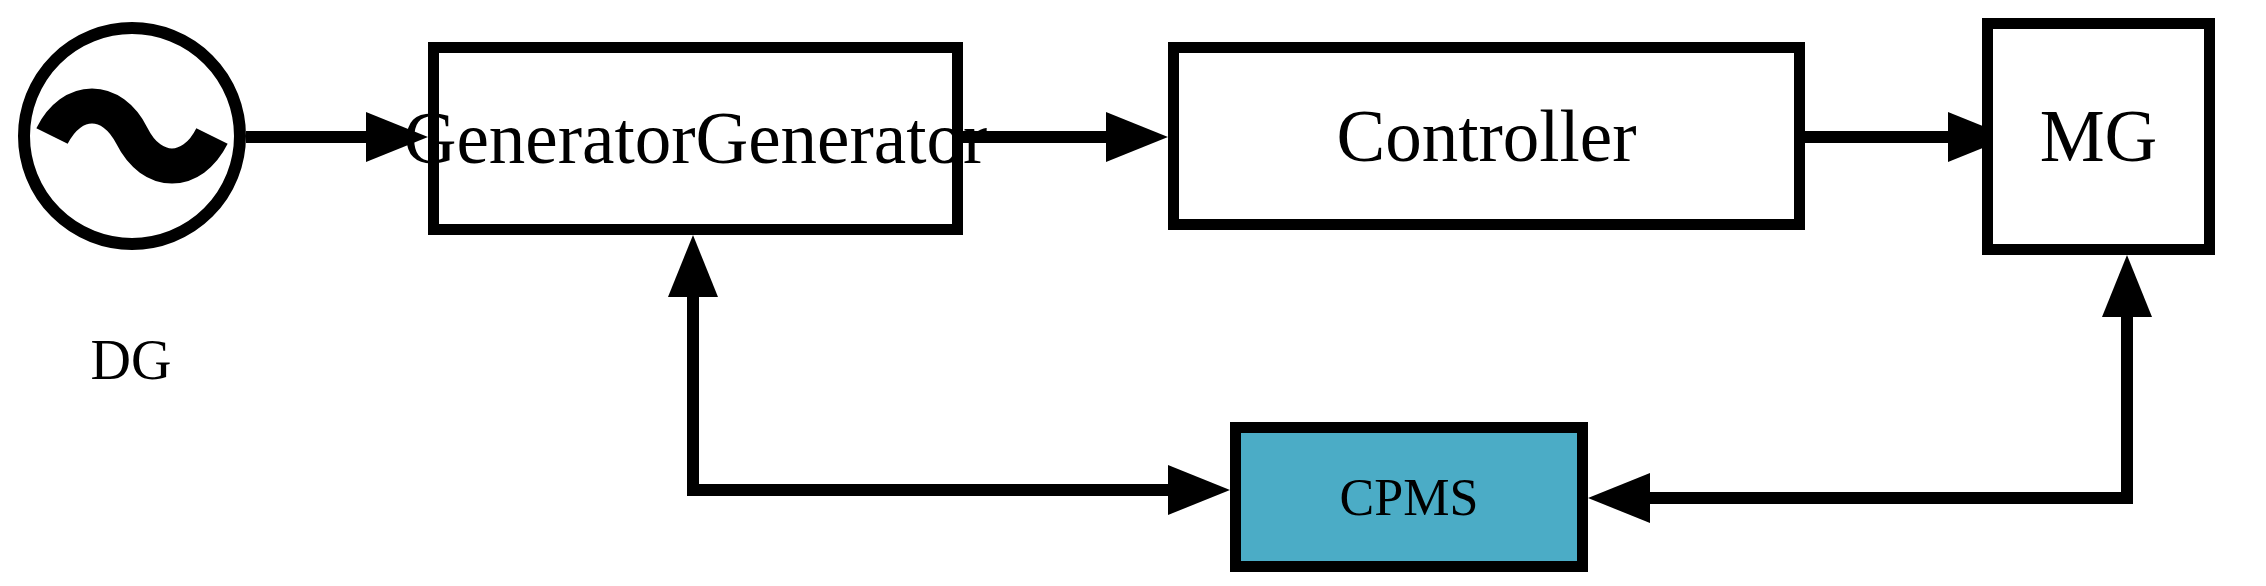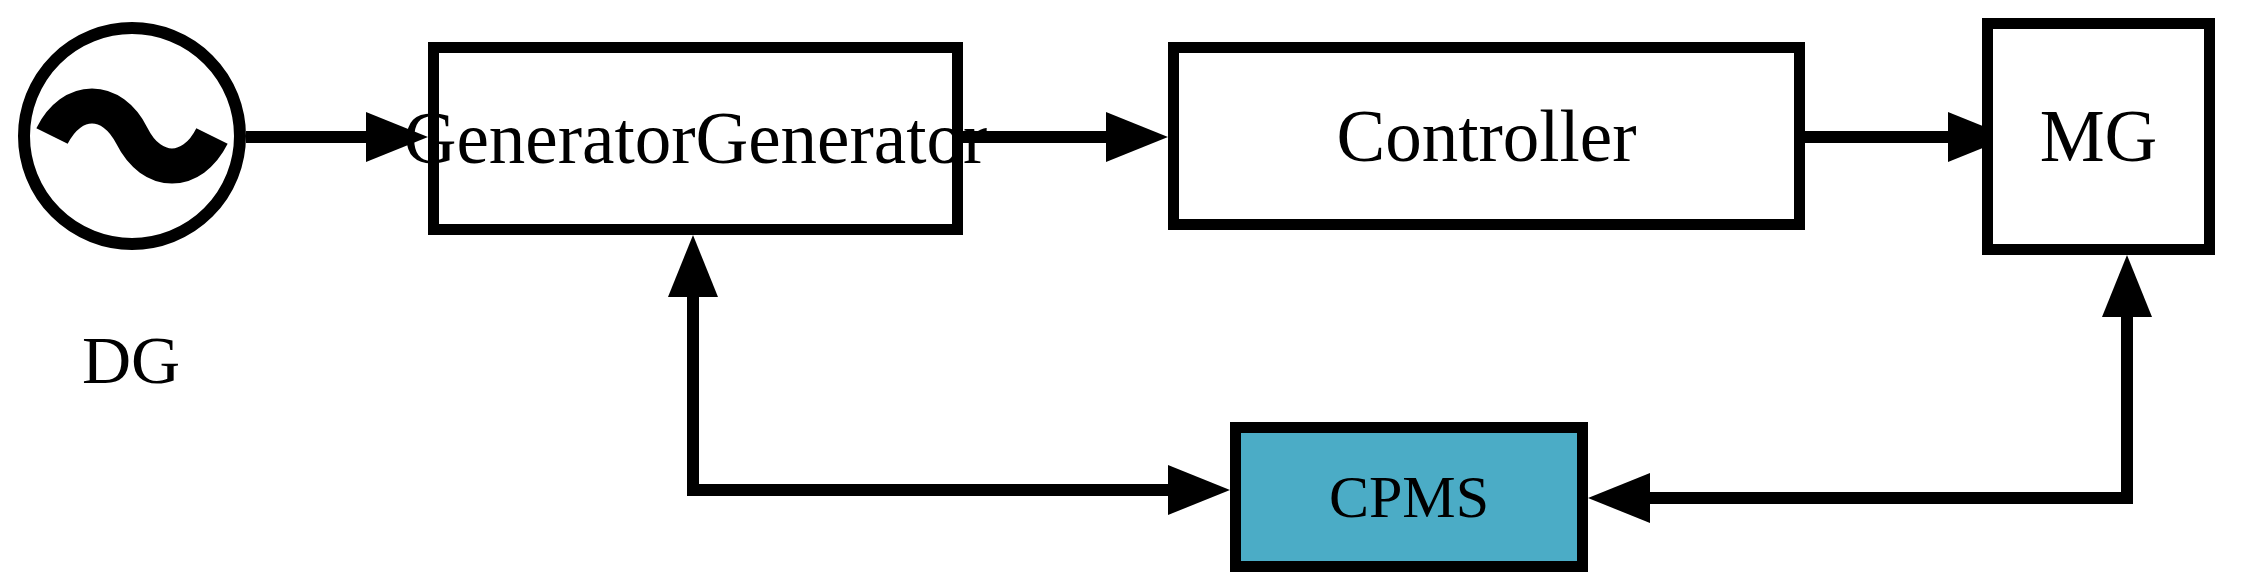--- a/index.html
+++ b/index.html
@@ -31,27 +31,27 @@
   }
   .node-label {
     font-size: 73px;
     line-height: 85px;
     white-space: nowrap;
   }
   #gc-box        { left: 428px;  top: 42px;  width: 535px; height: 193px; }
   #tr-box        { left: 1168px; top: 42px;  width: 637px; height: 188px; }
   #mg-box        { left: 1934px; top: 18px;  width: 233px; height: 237px; margin-left: 48px; }
   #cpms-box      { left: 1230px; top: 422px; width: 358px; height: 150px; }
-  #cpms-box .node-label { font-size: 60px; }
+  #cpms-box .node-label { font-size: 52px; }
   #dg-label {
     position: absolute;
     left: 16px; top: 318px;
     width: 230px;
     text-align: center;
-    font-size: 68px;
+    font-size: 56px;
     line-height: 84px;
   }
 </style>
 </head>
 <body>
 
 <div id="canvas">
 
   <svg id="wires" viewBox="0 0 2266 586" xmlns="http://www.w3.org/2000/svg">
 

